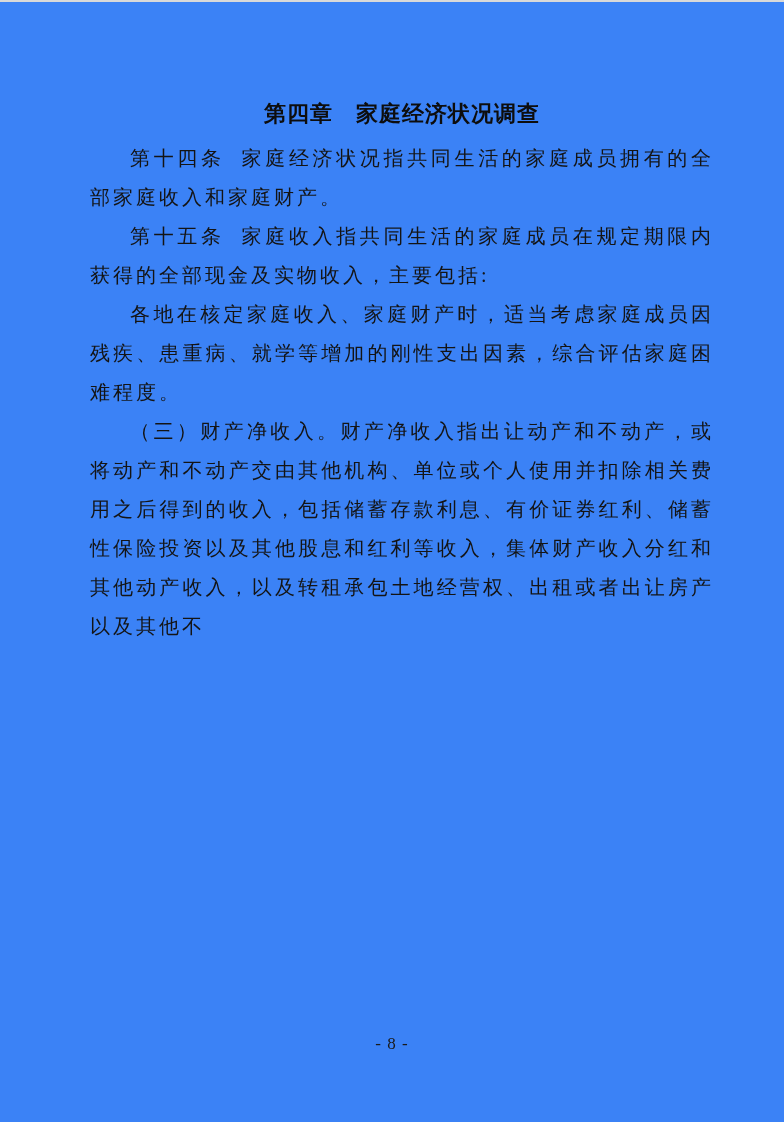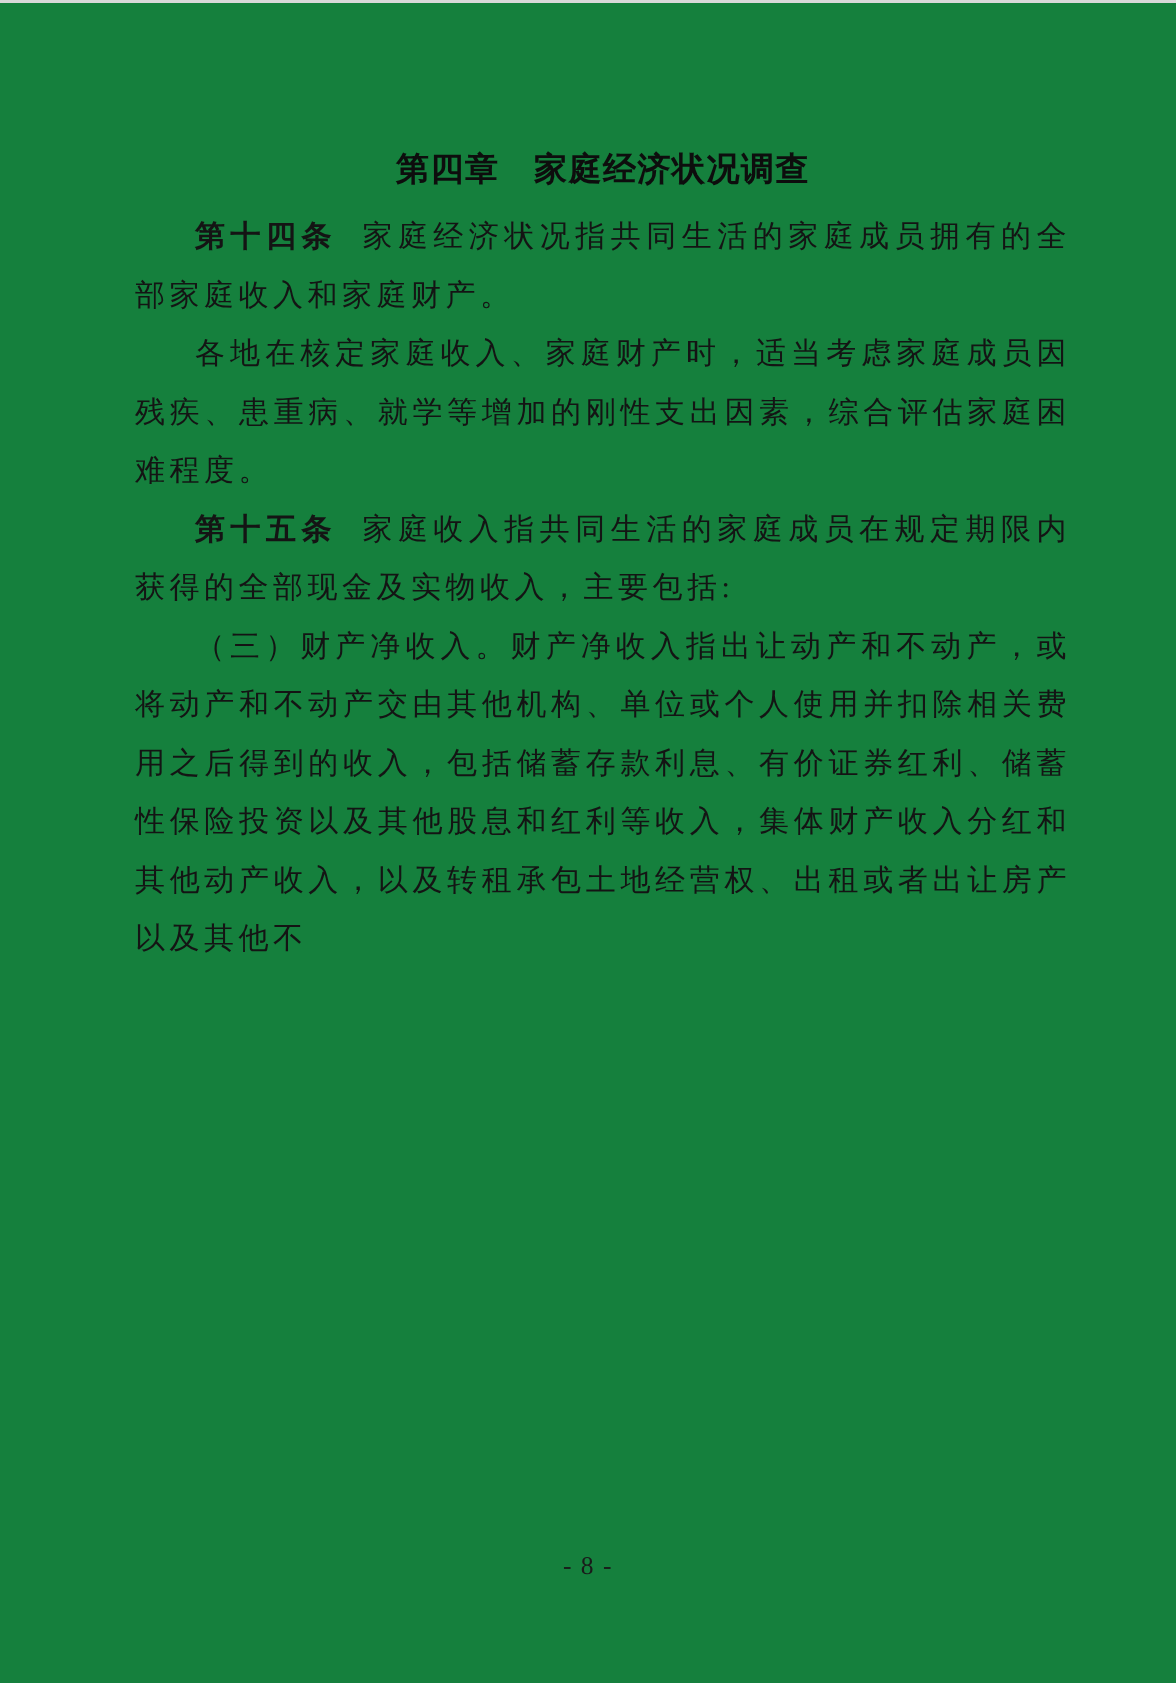--- a/index.html
+++ b/index.html
@@ -1,20 +1,20 @@
 <!DOCTYPE html>
 <html><head>
 <meta charset="utf-8">
 <style>
   html, body { margin: 0; padding: 0; background: #ffffff; }
   .page {
     position: relative;
     width: 784px;
     height: 1122px;
-    background: #15803d;
+    background: #3b82f6;
     box-sizing: border-box;
     padding: 94px 70px 0 90px;
     font-family: "Liberation Serif", serif;
     color: #141414;
     overflow: hidden;
   }
   .scan-edge {
     position: absolute;
     top: 0; left: 0; right: 0;
     height: 2px;
@@ -36,21 +36,21 @@
     text-align: justify;
     text-justify: inter-ideograph;
     word-break: break-all;
     letter-spacing: 3px;
   }
   p.para {
     margin: 0;
     text-indent: 2em;
   }
   b.lead {
-    font-weight: bold;
+    font-weight: normal;
     margin-right: 0.85em;
   }
   b.lead:empty { display: none; margin: 0; }
   .footer {
     position: absolute;
     left: 0;
     right: 0;
     top: 1034px;
     text-align: center;
     font-size: 17px;
@@ -63,23 +63,23 @@
 <body>
 
 <div class="page">
   <div class="scan-edge"></div>
 
   <h1 class="title">第四章　家庭经济状况调查</h1>
 
   <div class="body-text">
     <p class="para"><b class="lead">第十四条</b><span>家庭经济状况指共同生活的家庭成员拥有的全部家庭收入和家庭财产。</span></p>
 
+    <p class="para"><b class="lead">第十五条</b><span>家庭收入指共同生活的家庭成员在规定期限内获得的全部现金及实物收入，主要包括:</span></p>
+
     <p class="para"><span>各地在核定家庭收入、家庭财产时，适当考虑家庭成员因残疾、患重病、就学等增加的刚性支出因素，综合评估家庭困难程度。</span></p>
-
-    <p class="para"><b class="lead">第十五条</b><span>家庭收入指共同生活的家庭成员在规定期限内获得的全部现金及实物收入，主要包括:</span></p>
 
 
 
     <p class="para"><span>（三）财产净收入。财产净收入指出让动产和不动产，或将动产和不动产交由其他机构、单位或个人使用并扣除相关费用之后得到的收入，包括储蓄存款利息、有价证券红利、储蓄性保险投资以及其他股息和红利等收入，集体财产收入分红和其他动产收入，以及转租承包土地经营权、出租或者出让房产以及其他不</span></p>
   </div>
 
   <div class="footer">- 8 -</div>
 </div>
 
 </body></html>

